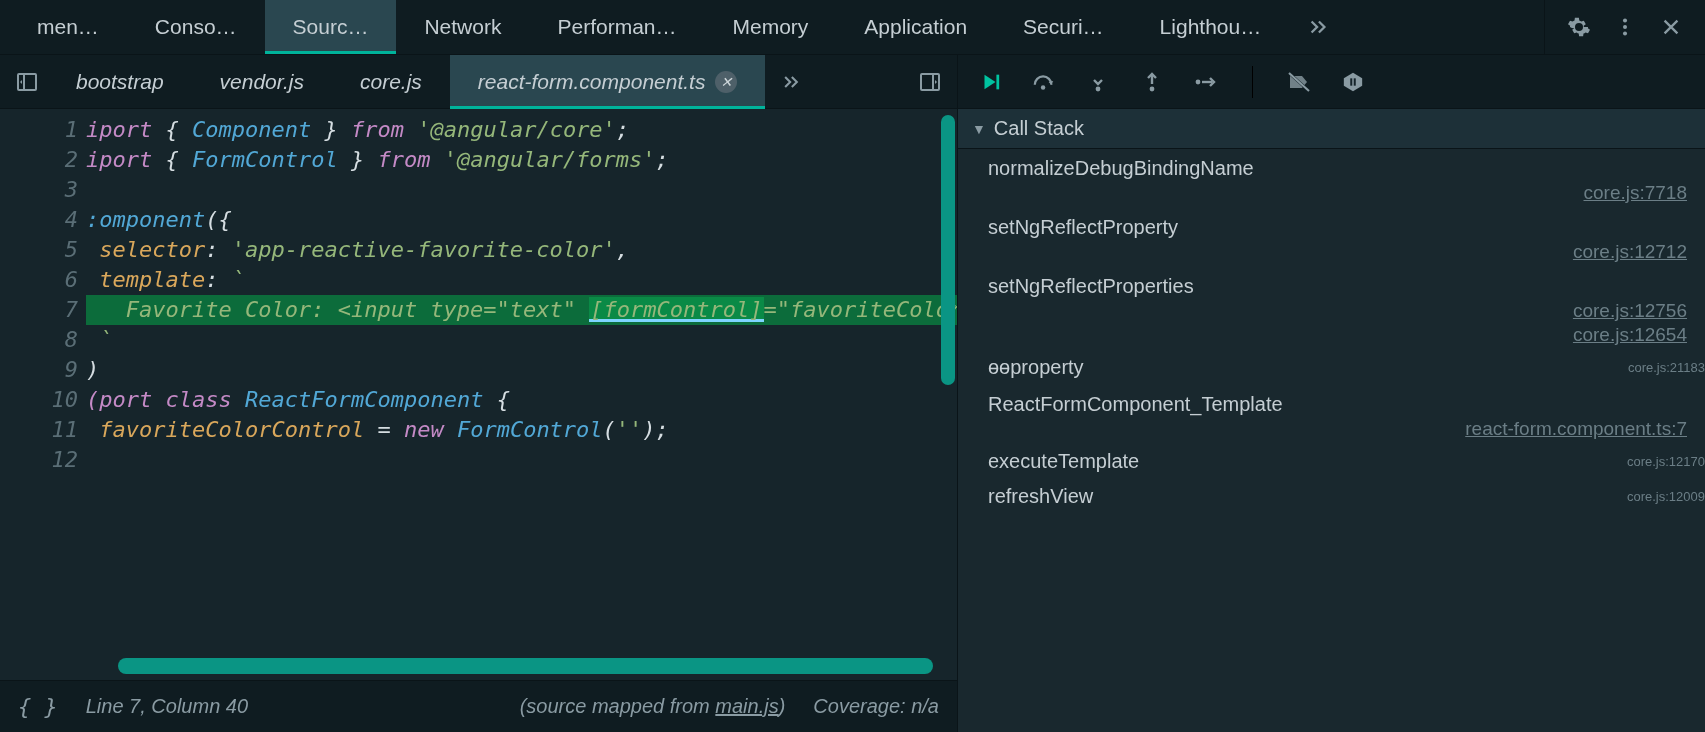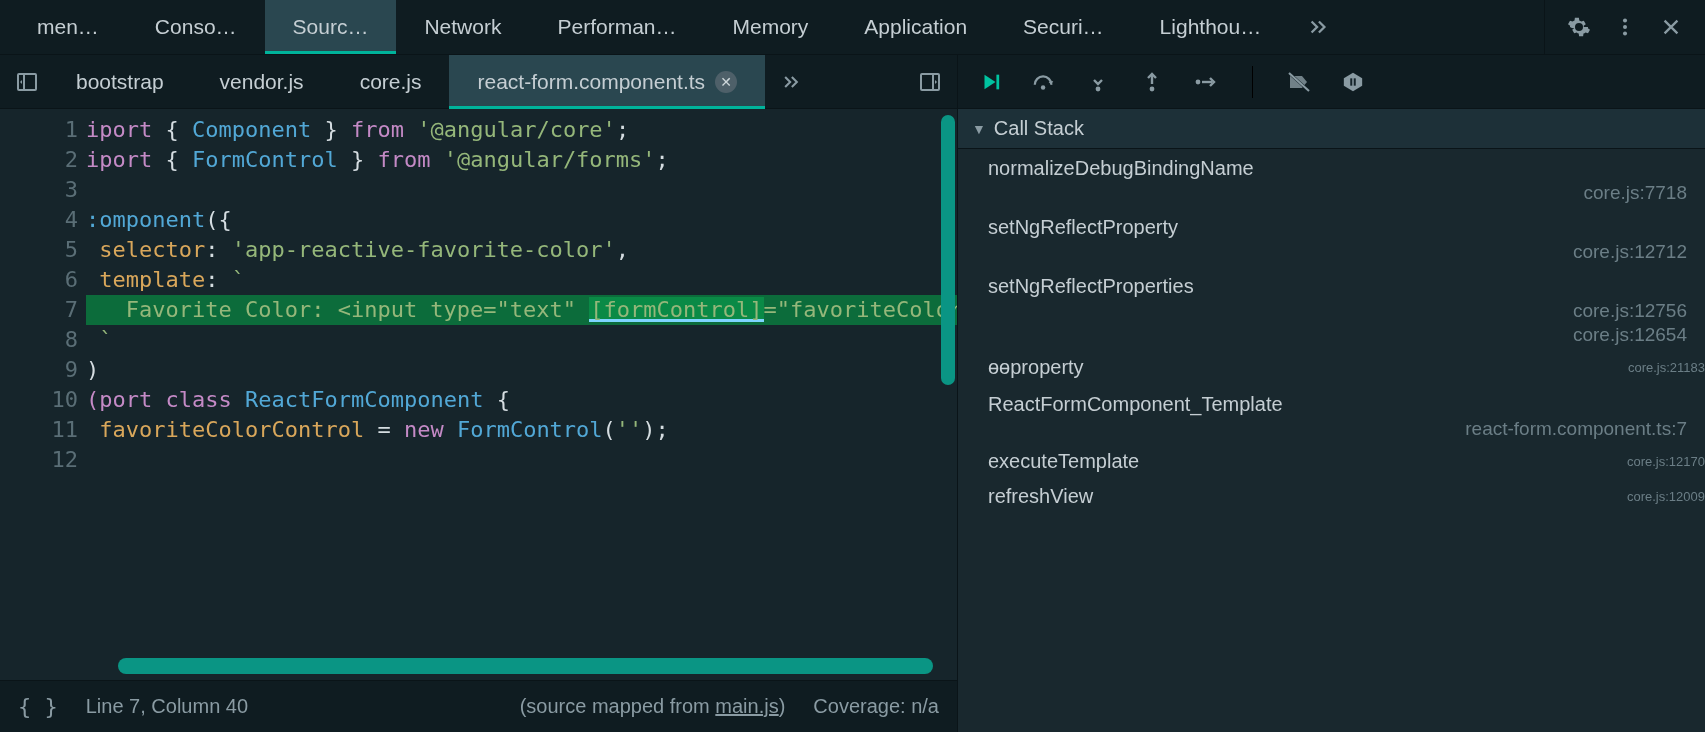--- a/index.html
+++ b/index.html
@@ -70,20 +70,21 @@
   
   .body{
     position:absolute;top:55px;left:0;right:0;bottom:0;
     display:flex;
   }
   .left-col{
     width:958px;
     display:flex;flex-direction:column;
     border-right:1px solid var(--border);
     position:relative;
+    font-style:italic;
   }
   .right-col{
     flex:1;
     display:flex;flex-direction:column;
     background:var(--panel);
   }
 
   
   .file-tabs{
     height:54px;
@@ -201,21 +202,21 @@
     flex:1;overflow:hidden;
     font-size:20px;
   }
   .frame{
     padding:8px 18px 4px 30px;
     cursor:pointer;
   }
   .frame-loc{
     text-align:right;color:var(--text-fade);
     font-size:19px;padding-right:18px;
-    margin-top:-2px;margin-bottom:4px;
+    margin-top:-2px;margin-bottom:4px;text-decoration:underline;
   }
   .frame-row{
     display:flex;align-items:center;justify-content:space-between;
     padding:6px 0 6px 30px;
     cursor:pointer;
   }
   .frame-row .loc{color:var(--text-fade);font-size:13px;}
 
   svg{display:block;}
 </style>

